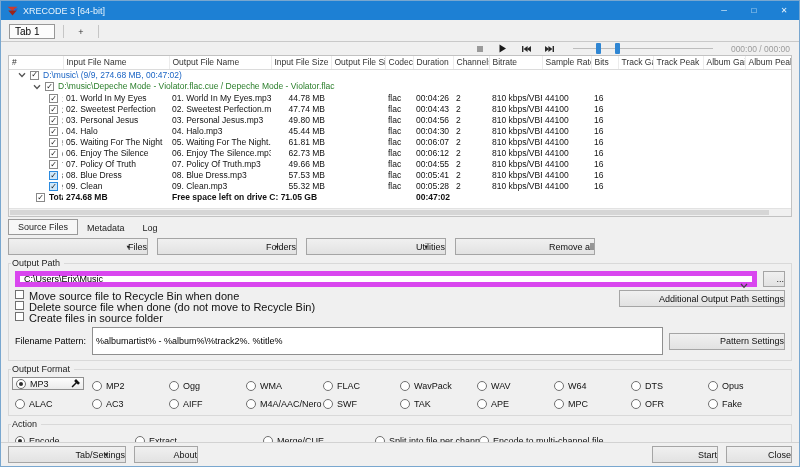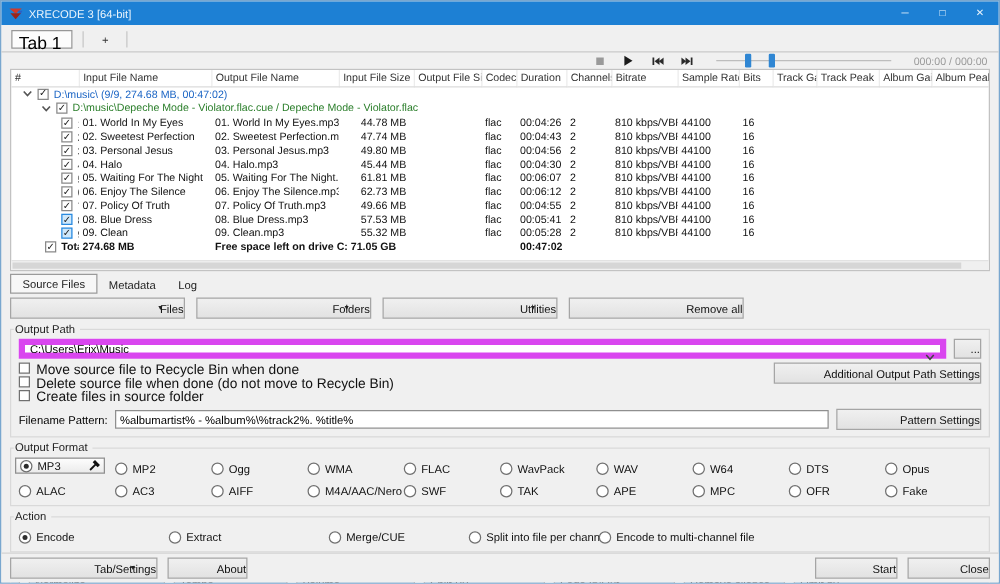--- a/index.html
+++ b/index.html
@@ -7,21 +7,21 @@
   .window { width: 800px; height: 467px; border: 1px solid #79a7cf; background: #f0f0f0; position: relative; overflow: hidden; }
 
   
   .titlebar { height: 19px; background: #1d80d4; display: flex; align-items: center; padding-left: 6px; gap: 5px; }
   .title-text { color: #eaf4fc; font-size: 9px; }
   .win-controls { margin-left: auto; display: flex; height: 100%; }
   .win-btn { width: 30px; height: 100%; color: #eaf4fc; font-size: 8px; display: flex; align-items: center; justify-content: center; }
 
   
   .tabbar { height: 22px; border-bottom: 1px solid #c9c9c9; display: flex; align-items: center; padding: 2px 8px 0; }
-  .tab1 { border: 1px solid #979797; background: #fcfcfc; font-size: 14px; padding: 1px 8px 2px 5px; min-width: 46px; height: 15px; }
+  .tab1 { border: 1px solid #979797; background: #fcfcfc; font-size: 10px; padding: 1px 8px 2px 5px; min-width: 46px; height: 15px; }
   .vdiv { width: 1px; height: 13px; background: #c6c6c6; margin: 0 8px; }
   .tab-add { font-size: 9px; color: #333; width: 18px; text-align: center; }
 
   
   .player-row { height: 13px; display: flex; align-items: center; justify-content: flex-end; padding: 0 9px; gap: 14px; }
   .pbtn { display: flex; align-items: center; }
   .slider { position: relative; width: 140px; height: 11px; margin: 0 4px; }
   .slider .track { position: absolute; top: 5px; left: 0; right: 0; height: 1px; background: #bdbdbd; }
   .slider .handle { position: absolute; top: 0; width: 5px; height: 11px; background: #2f86d3; border-radius: 1px; }
   .time { color: #9b9b9b; font-size: 8.5px; white-space: nowrap; }
@@ -62,21 +62,21 @@
   .op-row1 { display: flex; margin: 1px 6px 3px; gap: 6px; }
   .combo { flex: 1; border: 5px solid #d946ef; background: #fff; height: 16px; font-size: 9px; display: flex; align-items: center; padding-left: 4px; position: relative; }
   .combo-dd { position: absolute; right: 4px; top: 5px; }
   .browse-btn { width: 22px; height: 16px; }
   .op-row2 { display: flex; margin: 0 6px; }
   .op-checks { flex: 1; }
   .check-row { display: flex; align-items: flex-start; gap: 5px; height: 11px; font-size: 11px; color: #111; }
   .cbx { width: 9px; height: 9px; border: 1px solid #707070; background: #fff; flex: none; }
   .additional-btn { width: 166px; }
   .pattern-row { display: flex; align-items: center; margin: 4px 6px 2px; gap: 6px; font-size: 9px; }
-  .pattern-input { flex: 1; border: 1px solid #8f8f8f; background: #fff; height: 15px; display: flex; align-items: center; padding-left: 3px; font-size: 9px; }
+  .pattern-input { flex: 1; border: 1px solid #8f8f8f; background: #fff; height: 28px; display: flex; align-items: center; padding-left: 3px; font-size: 9px; }
   .pattern-btn { width: 116px; }
 
   .format-grid { display: grid; grid-template-columns: repeat(10, 1fr); row-gap: 5px; margin: 3px 6px 2px; font-size: 9px; }
   .fmt-item, .opt-item { display: flex; align-items: center; gap: 4px; height: 13px; white-space: nowrap; color: #111; }
   .radio { width: 10px; height: 10px; border: 1px solid #707070; border-radius: 50%; background: #fff; position: relative; flex: none; }
   .radio.sel::after { content: ''; position: absolute; inset: 2px; background: #2d2d2d; border-radius: 50%; }
   .fmt-selected { border: 1px solid #8f8f8f; background: linear-gradient(#fdfdfd, #ebebeb); padding: 0 3px; margin: -2px 8px -2px -3px; }
   .fmt-selected .wrench { margin-left: auto; }
 
   .action-row { display: grid; grid-template-columns: 120px 128px 112px 104px auto; margin: 3px 6px 2px; font-size: 9px; }

